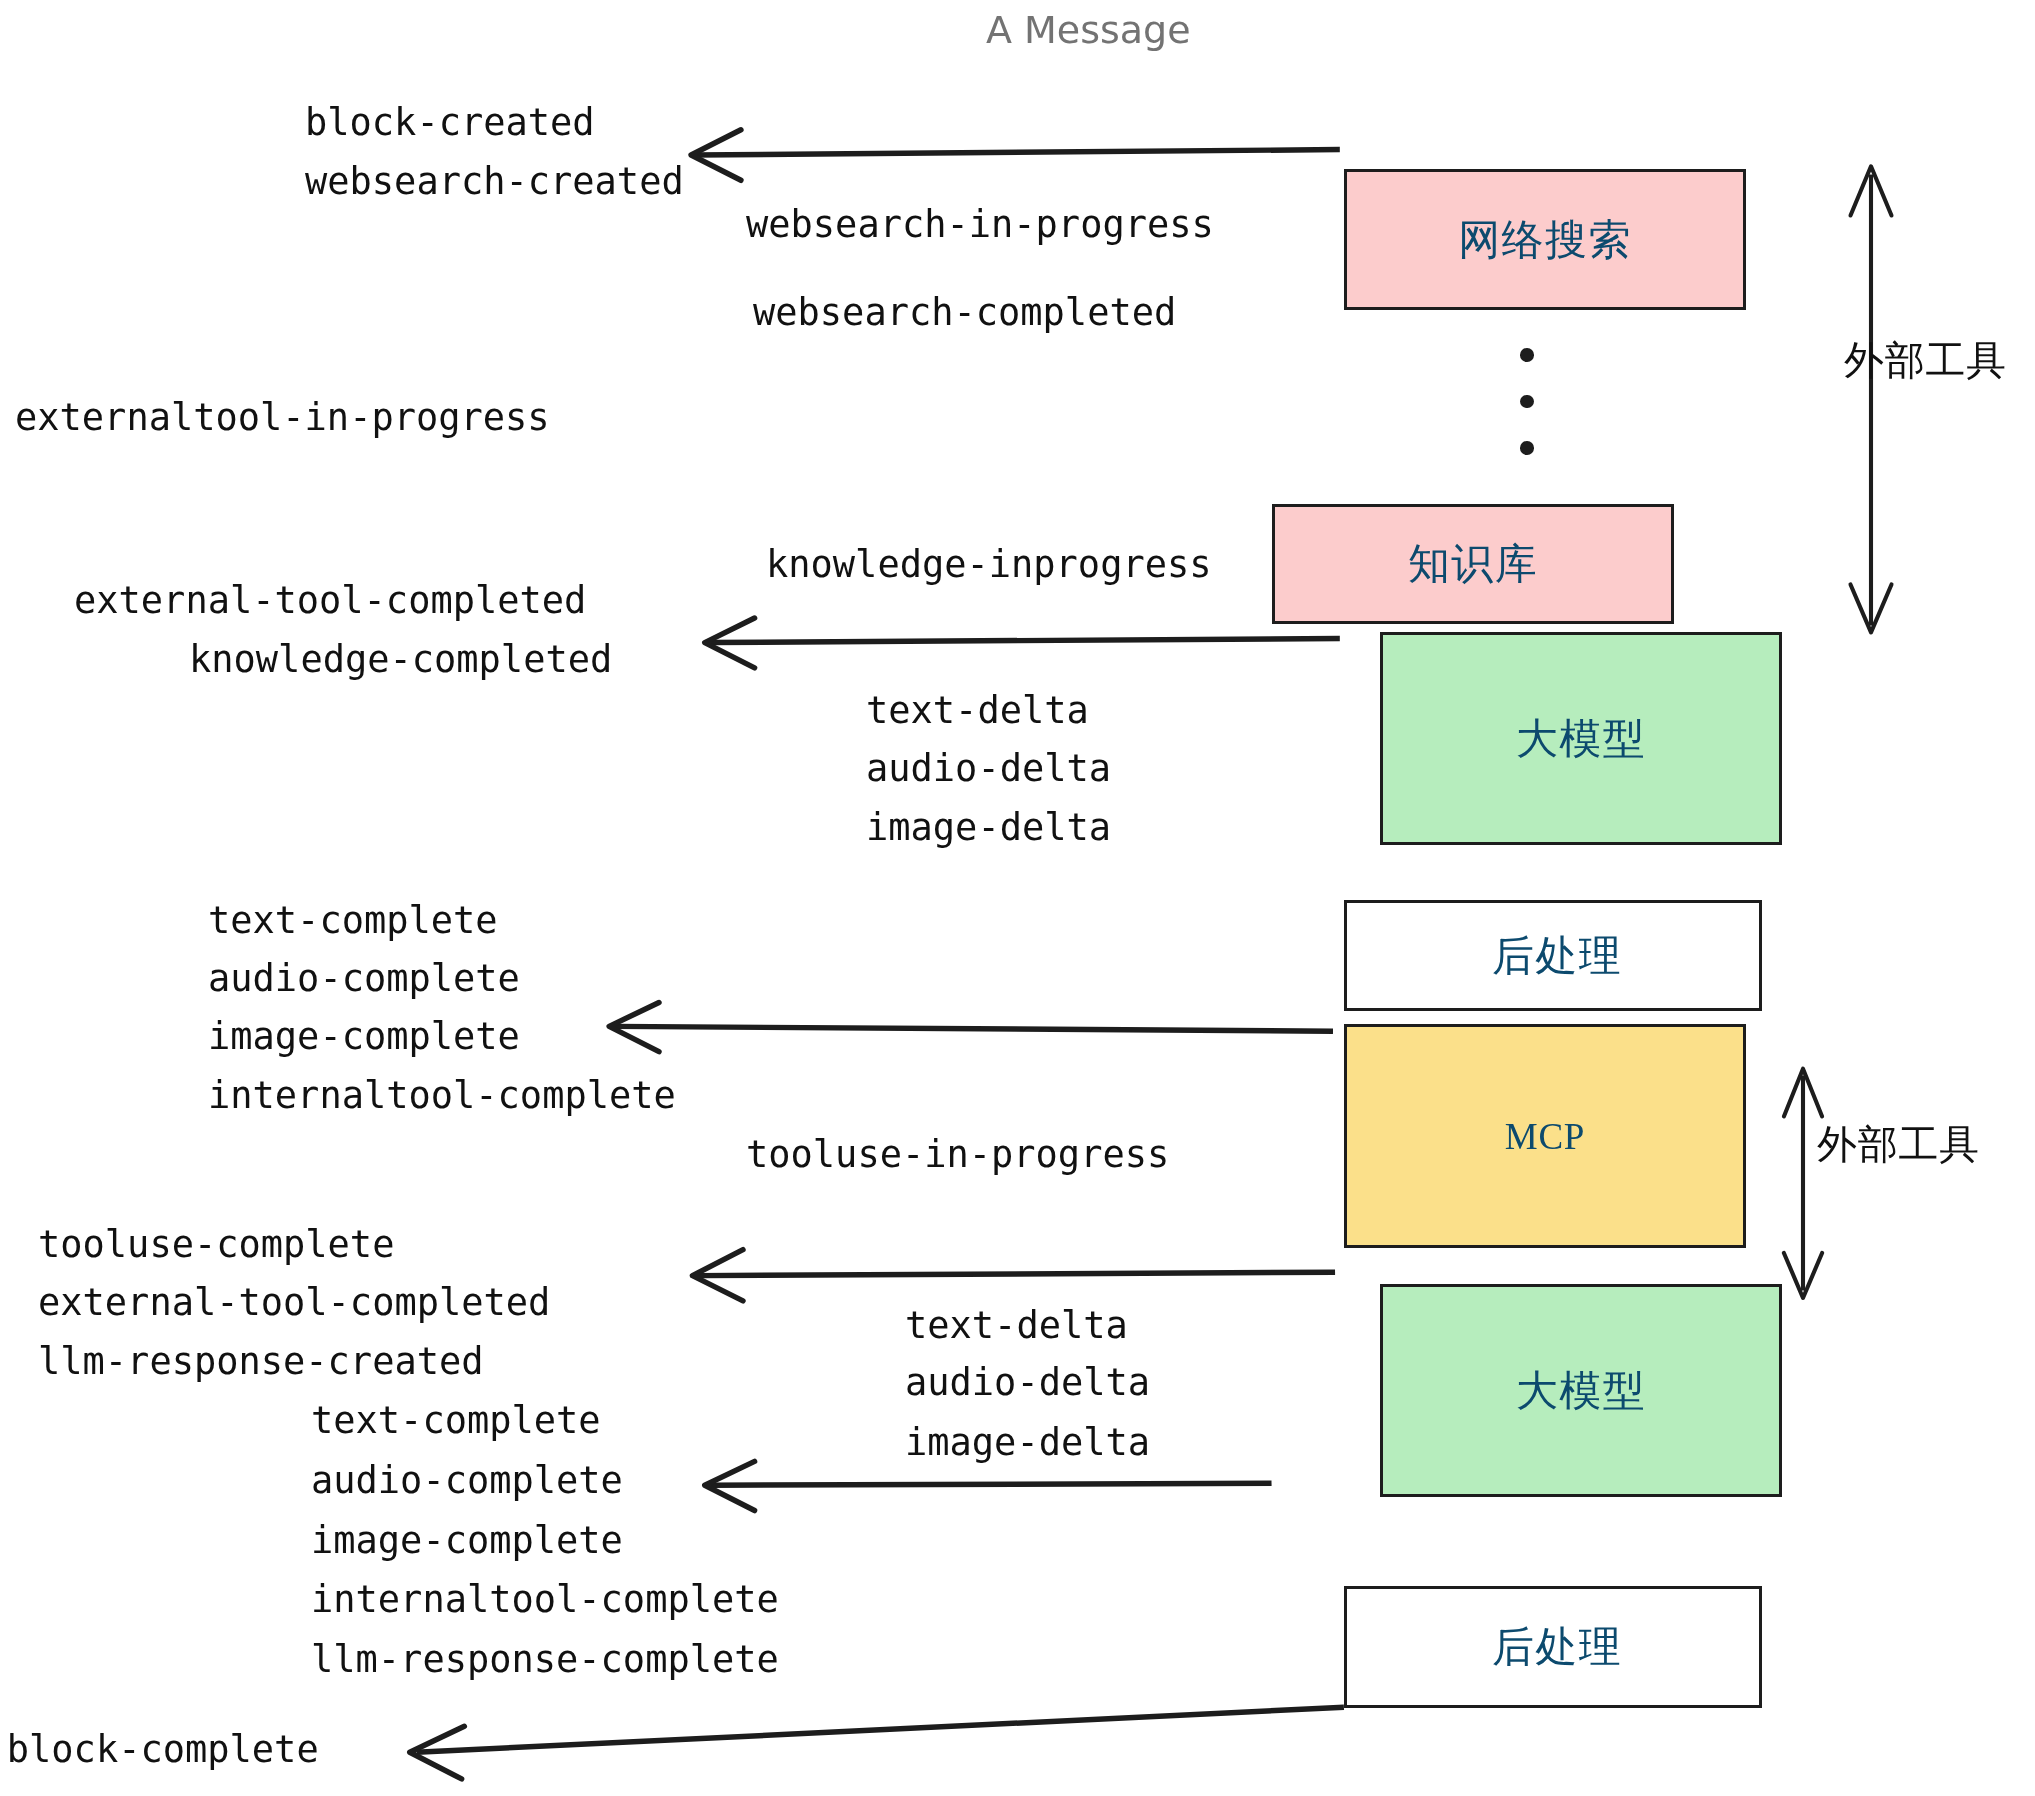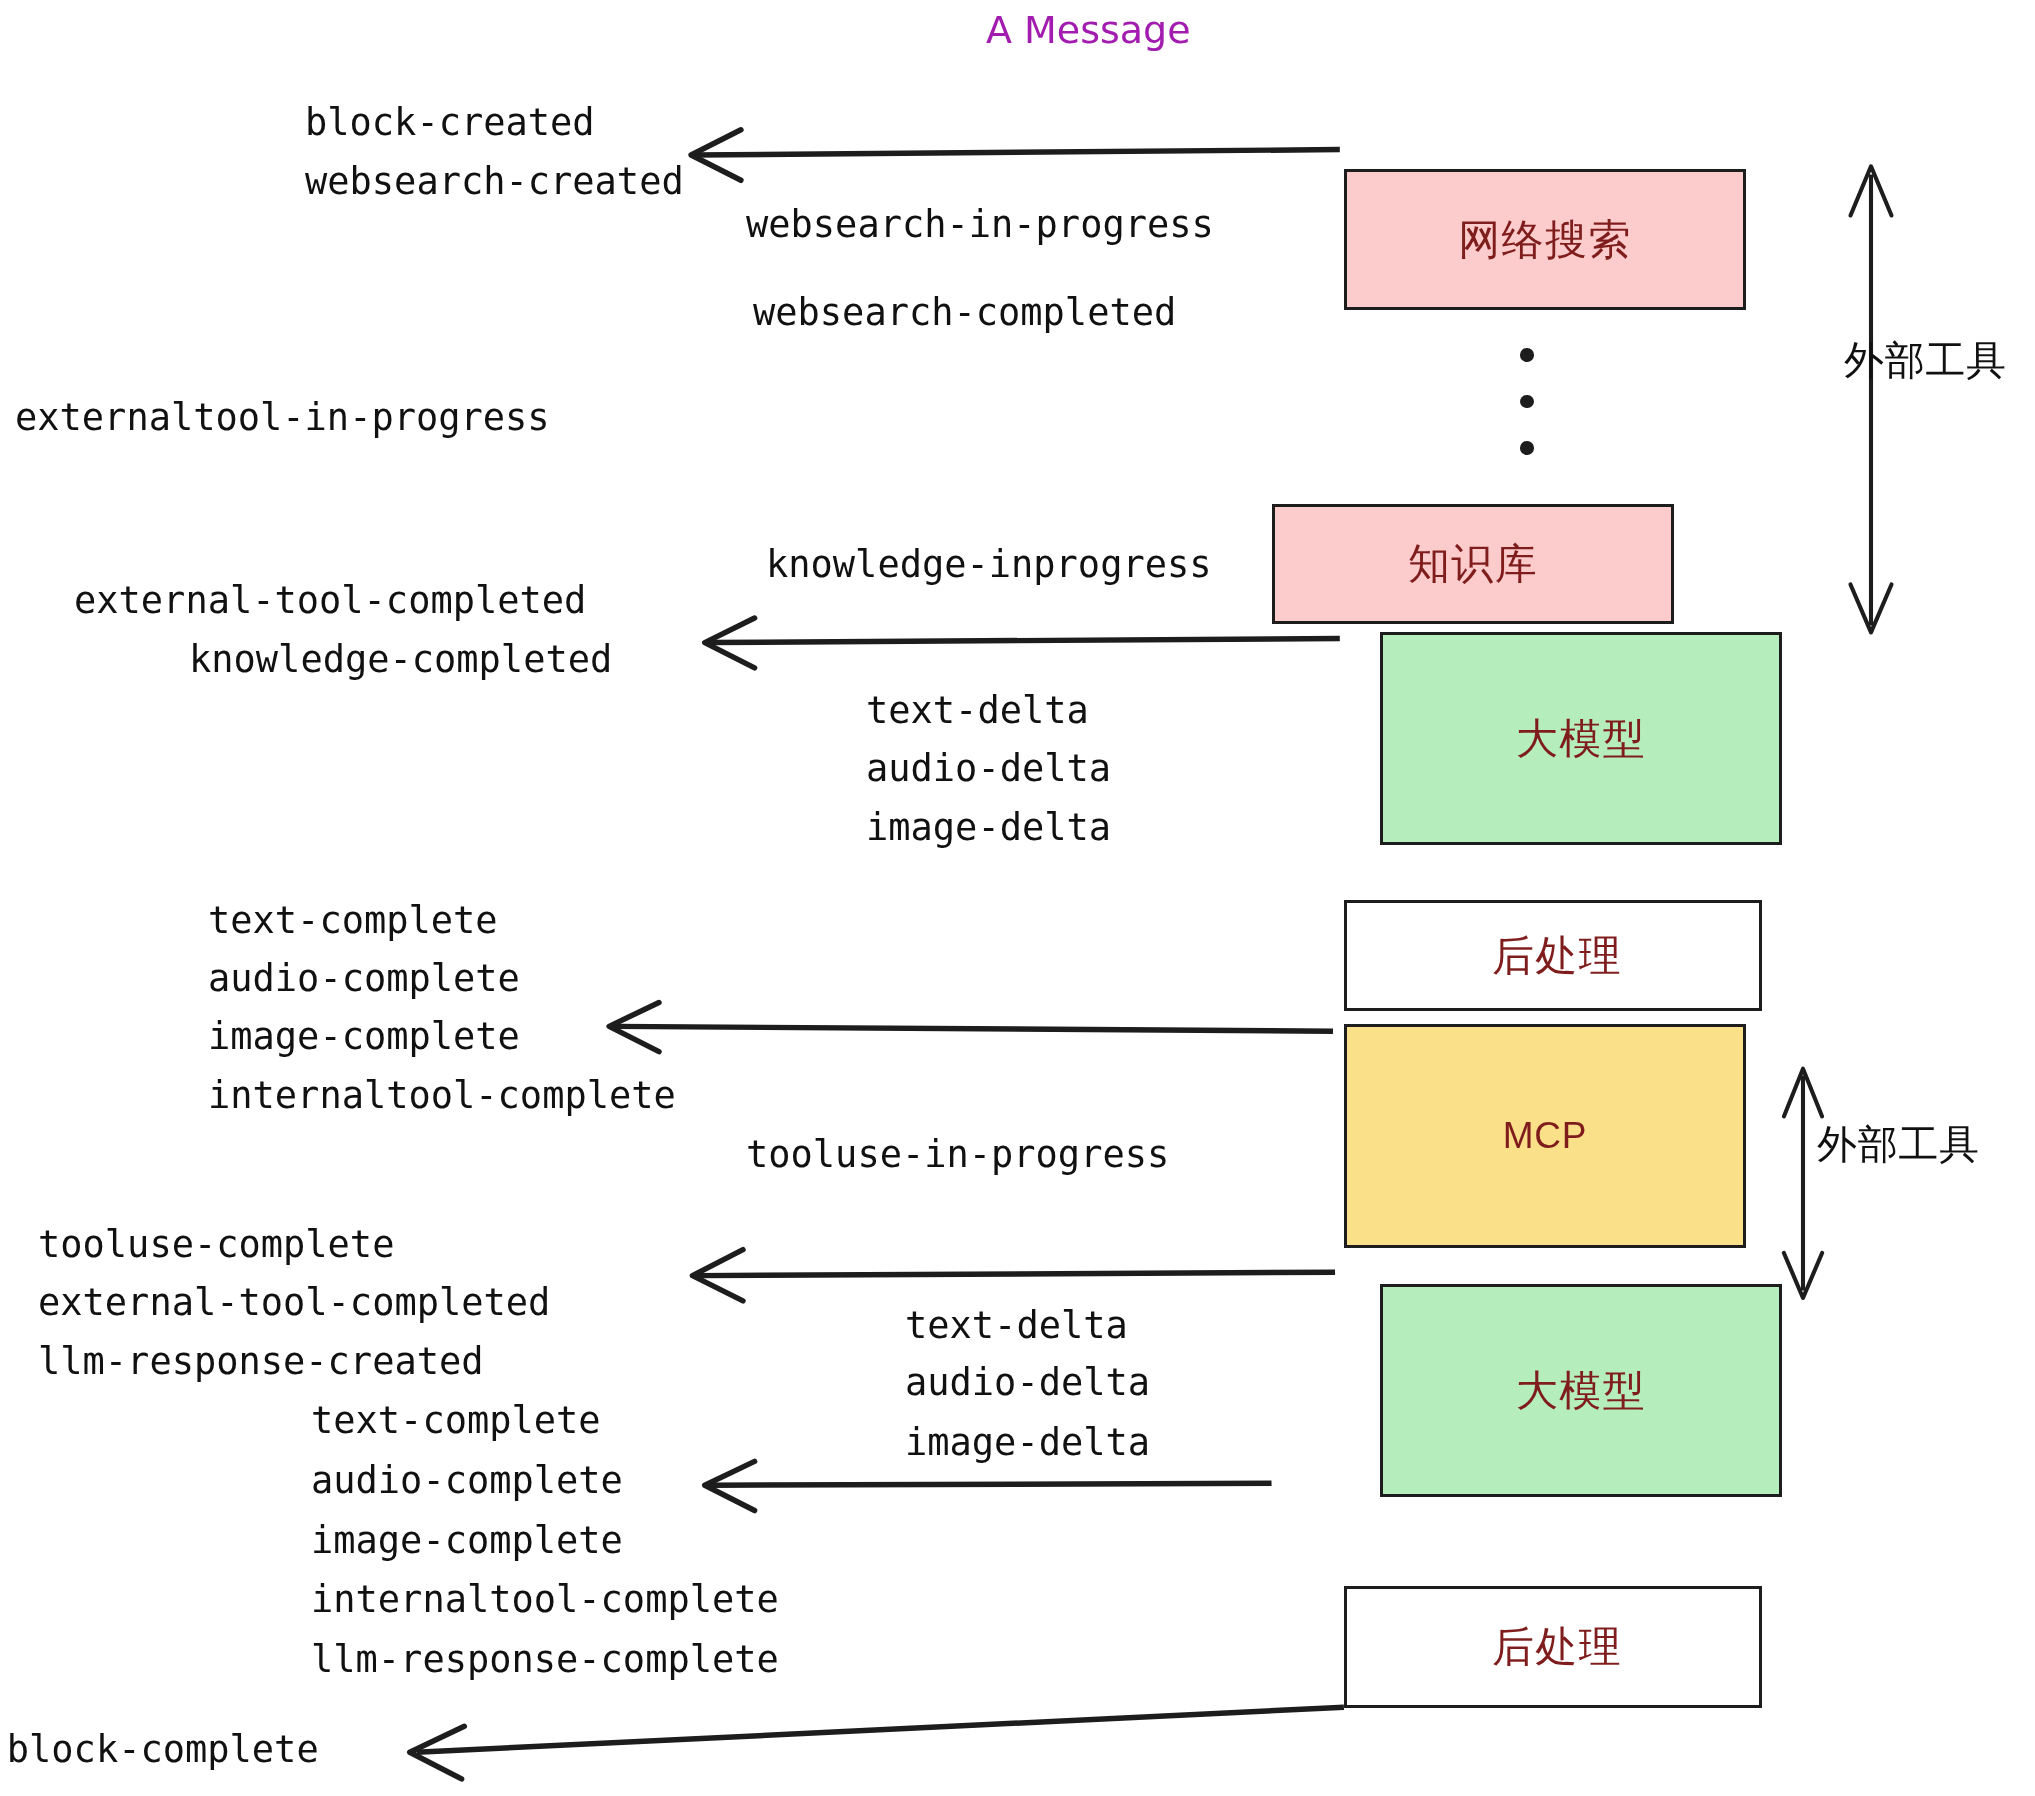--- a/index.html
+++ b/index.html
@@ -24,34 +24,34 @@
     color: #111111;
     white-space: pre;
     letter-spacing: 0px;
   }   
 
   
   #title {
     position: absolute;
     font-family: "DejaVu Sans", "Liberation Sans", sans-serif;
     font-size: 38px;
-    color: #a21caf;
+    color: #737373;
     white-space: pre;
   }
 
   
   .node {
     position: absolute;
     box-sizing: border-box;
     border: 3.4px solid #1d1d1d;
     display: flex;
     align-items: center;
     justify-content: center;
-    font-family: Liberation Sans, sans-serif;
-    color: #7f1d1d;
+    font-family: Liberation Serif, serif;
+    color: #0c4a6e;
     font-size: 42px;
     letter-spacing: 1.4px;
   }
   .node.pink   { background: #fccccc; }
   .node.green  { background: #b6edbd; margin-left: 36px; }
   .node.yellow { background: #fbe08a; }
   .node.white  { background: #ffffff; padding-left: 8px; }
   .node.mcp { font-size: 37px; letter-spacing: 0.7px; }
 
   

